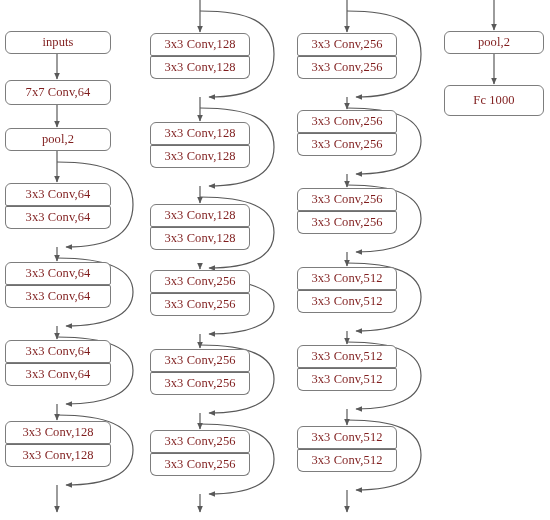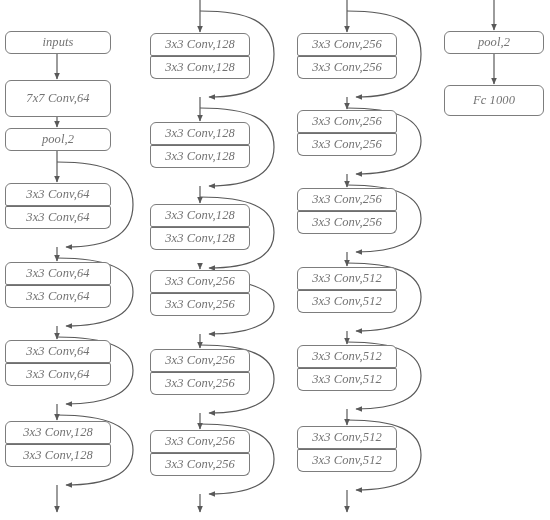--- a/index.html
+++ b/index.html
@@ -2,23 +2,23 @@
 <html><head>
 <meta charset="utf-8">
 <style>
   html,body{margin:0;padding:0;background:#ffffff;}
   body{width:550px;height:520px;overflow:hidden;
        font-family:"Liberation Serif","DejaVu Serif",serif;}
   #diagram{position:relative;width:550px;height:520px;}
   svg#wires{position:absolute;left:0;top:0;width:550px;height:520px;}
   .node{position:absolute;box-sizing:border-box;
         border:1px solid #7d7d7d;border-radius:6px;background:#ffffff;
-        color:#737373;font-size:12.5px;line-height:1;
+        color:#7f1d1d;font-size:12.5px;line-height:1;
         display:flex;align-items:center;justify-content:center;
-        white-space:nowrap;letter-spacing:.1px;font-style:italic;}
+        white-space:nowrap;letter-spacing:.1px;}
   .node.top{border-radius:6px 6px 2px 2px;}
   .node.bot{border-radius:2px 2px 6px 6px;border-top:1px solid #6f6f6f;}
 </style>
 </head>
 <body>
 
 <div id="diagram">
   <svg id="wires" viewBox="0 0 550 520" xmlns="http://www.w3.org/2000/svg">
     <defs>
       <marker id="ah" markerWidth="8" markerHeight="8" refX="6.4" refY="3" orient="auto" markerUnits="userSpaceOnUse">
@@ -65,21 +65,21 @@
         <path d="M347,342 C395,342 421,352 421,375.5 C421,399 395,409 356,409" marker-end="url(#ahl)"></path>
         <path d="M347,409 L347,425" marker-end="url(#ah)"></path>
         <path d="M347,420 C395,420 421,430 421,455 C421,480 395,490 356,490" marker-end="url(#ahl)"></path>
         <path d="M347,490 L347,512" marker-end="url(#ah)"></path>
         <path d="M494,0 L494,30" marker-end="url(#ah)"></path>
         <path d="M494,54 L494,84" marker-end="url(#ah)"></path>
       </g>
   </svg>
   <div id="nodes">
       <div class="node" style="left: 5px; top: 31px; width: 106px; height: 23px;">inputs</div>
-      <div class="node" style="left: 5px; top: 80px; width: 106px; height: 37px;">7x7 Conv,64</div>
+      <div class="node" style="left: 5px; top: 80px; width: 106px; height: 25px;">7x7 Conv,64</div>
       <div class="node" style="left: 5px; top: 128px; width: 106px; height: 23px;">pool,2</div>
       <div class="node top" style="left: 5px; top: 183px; width: 106px; height: 23px;">3x3 Conv,64</div>
       <div class="node bot" style="left: 5px; top: 206px; width: 106px; height: 23px;">3x3 Conv,64</div>
       <div class="node top" style="left: 5px; top: 262px; width: 106px; height: 23px;">3x3 Conv,64</div>
       <div class="node bot" style="left: 5px; top: 285px; width: 106px; height: 23px;">3x3 Conv,64</div>
       <div class="node top" style="left: 5px; top: 340px; width: 106px; height: 23px;">3x3 Conv,64</div>
       <div class="node bot" style="left: 5px; top: 363px; width: 106px; height: 23px;">3x3 Conv,64</div>
       <div class="node top" style="left: 5px; top: 421px; width: 106px; height: 23px;">3x3 Conv,128</div>
       <div class="node bot" style="left: 5px; top: 444px; width: 106px; height: 23px;">3x3 Conv,128</div>
       <div class="node top" style="left: 150px; top: 33px; width: 100px; height: 23px;">3x3 Conv,128</div>

